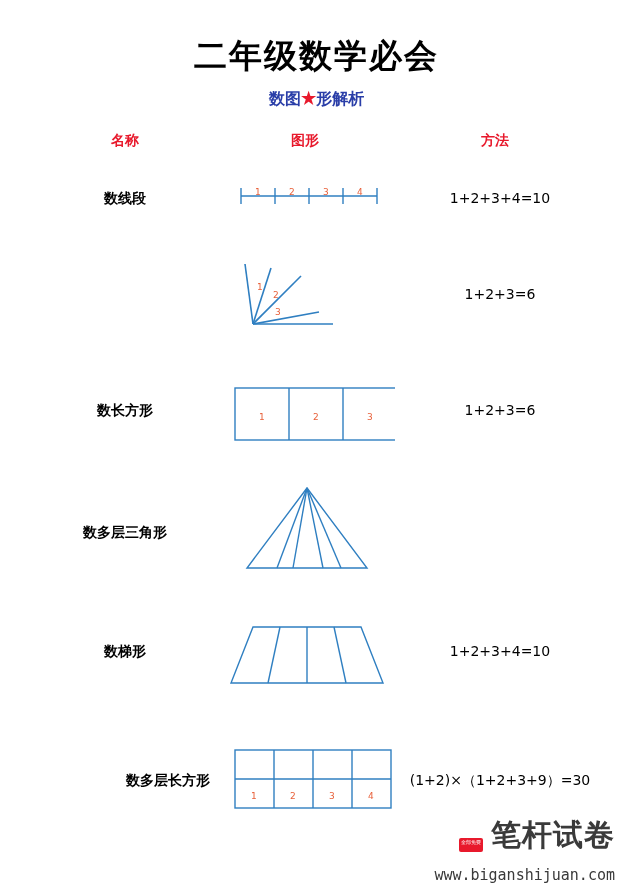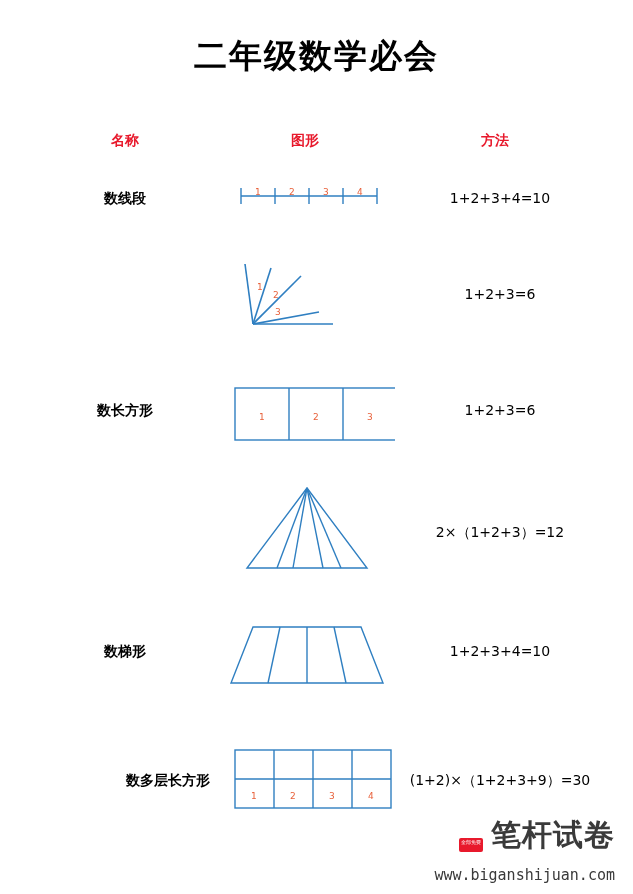--- a/index.html
+++ b/index.html
@@ -136,20 +136,23 @@
   }
   svg { display: block; }
 </style>
 </head>
 <body>
 
 <div class="page">
 
   <div class="title">二年级数学必会</div>
 
+  <div class="subtitle">
+    <span>数图</span><span class="star">★</span><span>形解析</span>
+  </div>
 
   <div class="headrow">
     <div class="h h-name">名称</div>
     <div class="h h-shape">图形</div>
     <div class="h h-method">方法</div>
   </div>
 
   <div class="row" style="top:160px; height:80px;">
     <div class="cell-name" style="top:30px;">数线段</div>
     <div class="cell-method" style="top:30px;">1+2+3+4=10</div>
@@ -200,21 +203,21 @@
           <line x1="128" y1="10" x2="128" y2="62"></line>
         </g>
       </svg>
       <div class="num" style="left:44px; top:34px;">1</div>
       <div class="num" style="left:98px; top:34px;">2</div>
       <div class="num" style="left:152px; top:34px;">3</div>
     </div>
   </div>
 
   <div class="row" style="top:480px; height:100px;">
-    <div class="cell-method" style="top:44px;">2×（1+2+3）=12</div>
+    <div class="cell-name" style="top:44px;">数多层三角形</div>
     <div class="cell-shape" style="top:0px;">
       <svg width="180" height="100" viewBox="0 0 180 100">
         <g stroke="#2f7fc1" stroke-width="1.4" fill="none">
           <path d="M92 8 L152 88 L32 88 Z"></path>
           <line x1="92" y1="8" x2="62" y2="88"></line>
           <line x1="92" y1="8" x2="78" y2="88"></line>
           <line x1="92" y1="8" x2="108" y2="88"></line>
           <line x1="92" y1="8" x2="126" y2="88"></line>
         </g>
       </svg>

